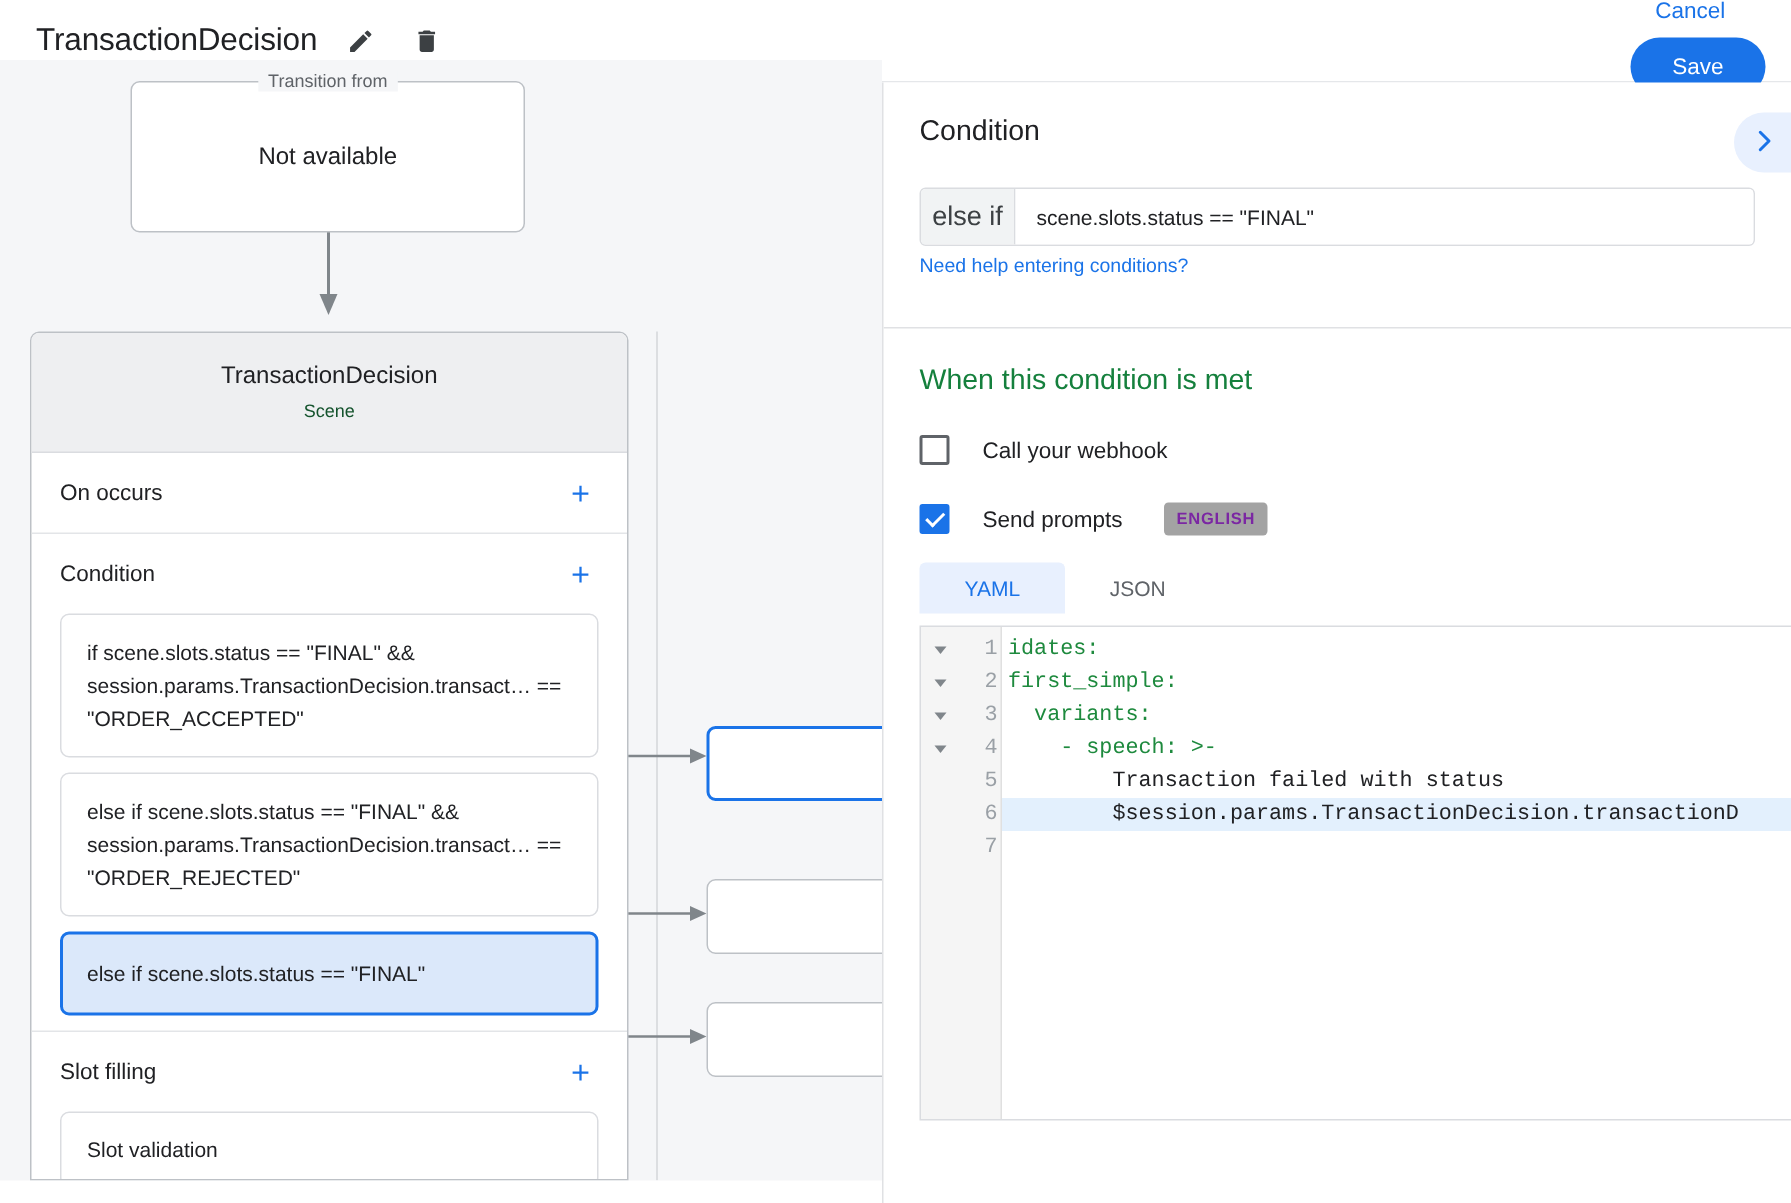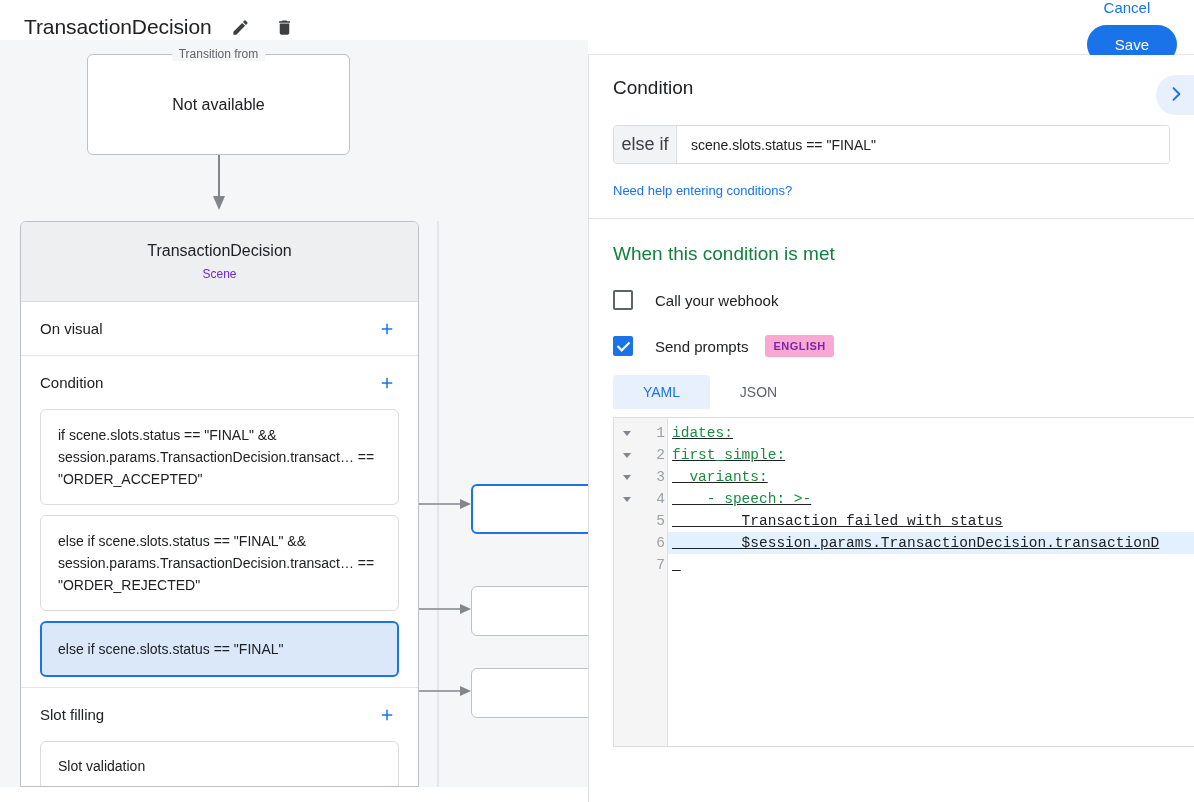--- a/index.html
+++ b/index.html
@@ -131,21 +131,21 @@
     color: #5f6368;
   }
   #scene-header {
     height: 80px;
     background: #eeeff1;
     border-bottom: 1px solid #dadce0;
     display: flex; flex-direction: column;
     align-items: center; justify-content: center;
   }
   #scene-header-title { font-size: 16px; color: #202124; }
-  #scene-header-sub   { font-size: 12px; color: #6d28d9; margin-top: 7px; }
+  #scene-header-sub   { font-size: 12px; color: #14532d; margin-top: 7px; }
 
   .section {
     border-bottom: 1px solid #e3e5e8;
     padding: 0 0 0 0;
   }
   .section-head {
     height: 53px;
     display: flex; align-items: center;
     padding: 0 19px 0 19px;
   }
@@ -249,21 +249,21 @@
     border: none;
     outline: none;
     font-family: inherit;
     font-size: 14px;
     color: #202124;
     padding: 0 14px;
     background: #ffffff;
   }
   #cond-help-link {
     display: inline-block;
-    margin-top: 19px;
+    margin-top: 5px;
     font-size: 13px;
     color: #1a73e8;
     text-decoration: none;
     cursor: pointer;
   }
   .panel-divider { height: 1px; background: #e0e1e4; width: 100%; }
 
   #met-section { padding: 24px 24px 0 24px; }
   #met-heading { font-size: 19px; color: #15803d; }
 
@@ -293,22 +293,22 @@
     border-width: 0 2px 2px 0;
     transform: rotate(45deg);
   }
   .check-label {
     margin-left: 22px;
     font-size: 15px;
     color: #202124;
     font-weight: 500;
   }
   #lang-badge {
-    margin-left: 17px;
-    background: #f9a8d4;
+    margin-left: 28px;
+    background: #a3a3a3;
     color: #7b27a3;
     font-size: 11px;
     font-weight: 700;
     letter-spacing: 0.5px;
     padding: 5px 8px;
     border-radius: 3px;
   }
   #prompt-desc {
     margin-top: 13px;
     font-size: 13px;
@@ -370,21 +370,21 @@
     border-right: 1px solid #e0e0e0;
   }
   .lnum { height: 22px; padding-right: 2px; }
   #code-area {
     flex: 1;
     padding-top: 4px;
     overflow: hidden;
     white-space: pre;
     position: relative;
   }
-  .code-line { height: 22px; padding-left: 4px; text-decoration: underline; }
+  .code-line { height: 22px; padding-left: 4px; }
   .code-line.hl { background: #e3f0fd; }
   .tok-key  { color: #1e8a3e; }
   .tok-txt  { color: #202124; }
   #editor-scroll-track {
     position: absolute;
     right: 0; top: 0;
     width: 7px; height: 100%;
     background: transparent;
   }
 </style>
@@ -446,21 +446,21 @@
 
   <div id="scene-card">
 
     <div id="scene-header">
       <div id="scene-header-title">TransactionDecision</div>
       <div id="scene-header-sub">Scene</div>
     </div>
 
     <div class="section">
       <div class="section-head">
-        <div class="section-title">On visual</div>
+        <div class="section-title">On occurs</div>
         <div class="plus-btn">
           <span>
             <svg width="18" height="18" viewBox="0 0 24 24" fill="#1a73e8">
                 <path d="M19 13h-6v6h-2v-6H5v-2h6V5h2v6h6v2z"></path>
               </svg>
           </span>
         </div>
       </div>
     </div>
 

